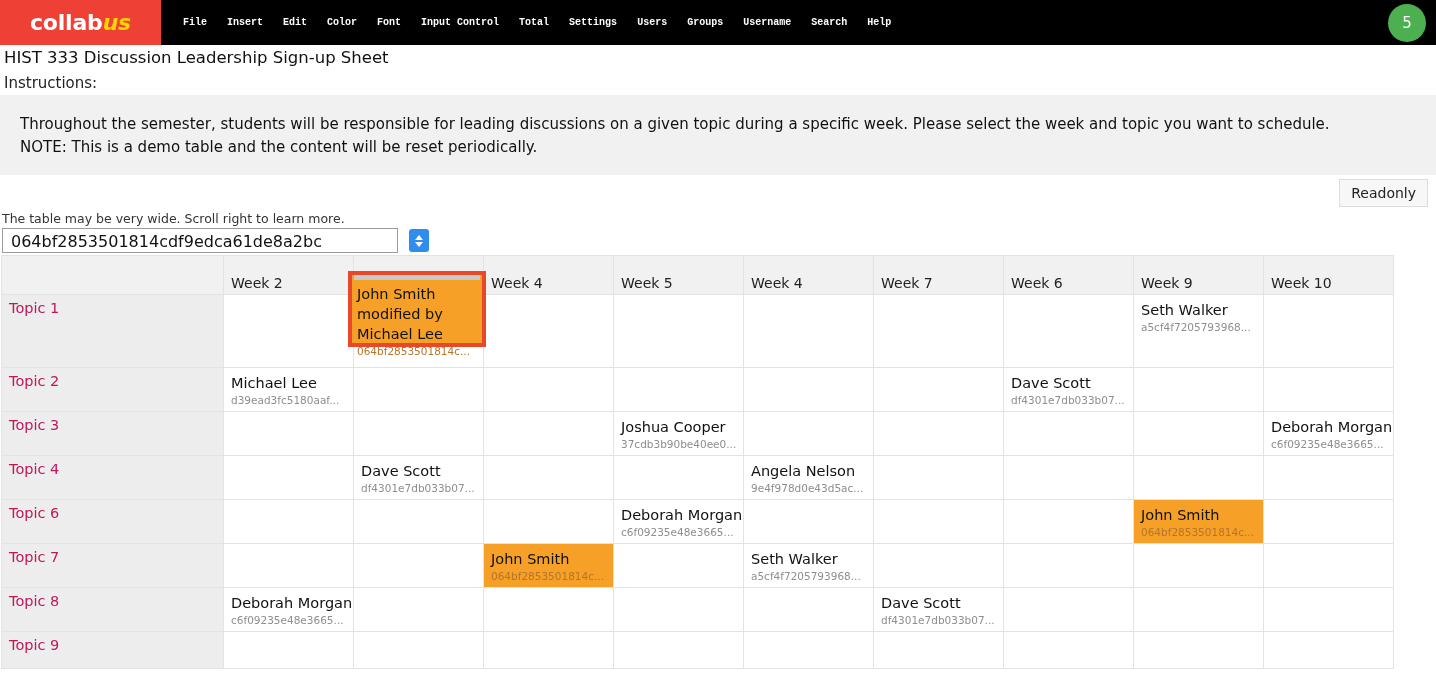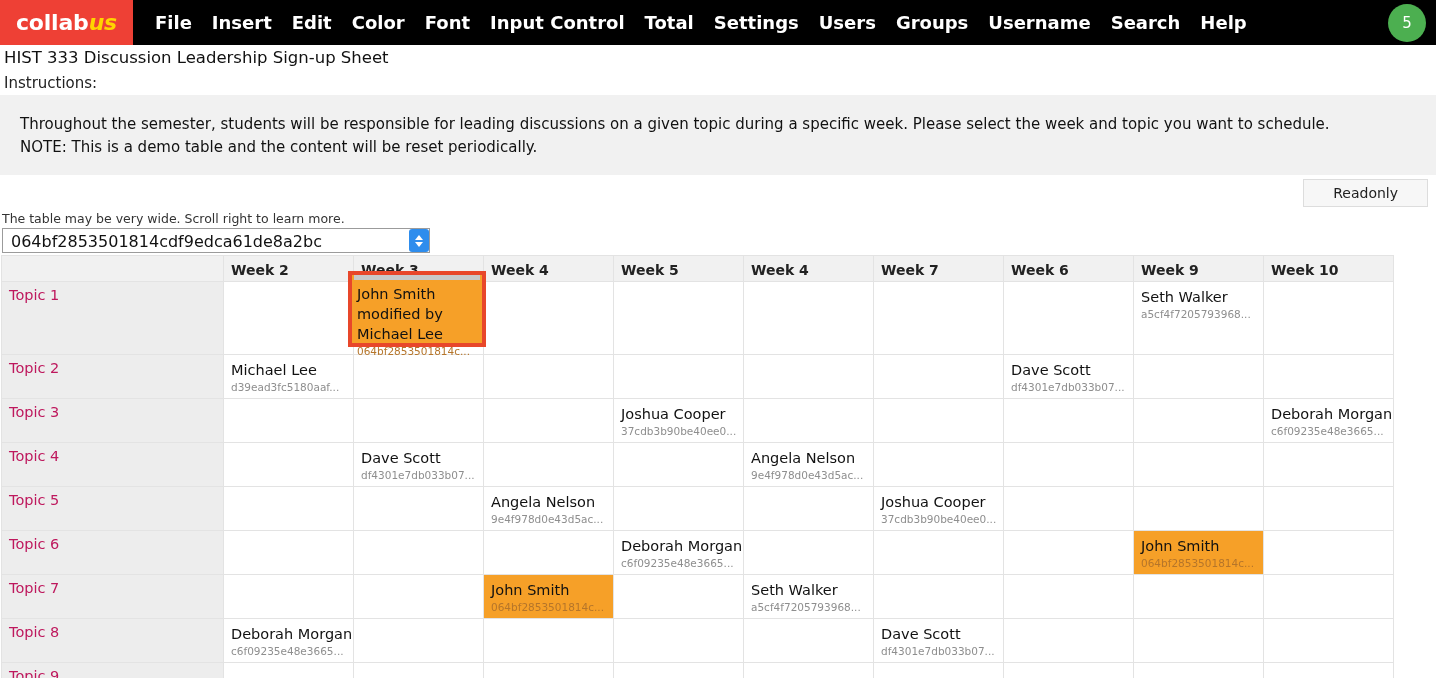--- a/index.html
+++ b/index.html
@@ -17,43 +17,44 @@
     background: #000000;
     display: flex;
     align-items: stretch;
     position: relative;
   }
   #logo {
     background: #ee4035;
     color: #ffffff;
     display: flex;
     align-items: center;
-    padding: 0 16px;
+    padding: 0 30px;
     font-size: 22px;
     font-weight: bold;
     letter-spacing: -0.2px;
   }
   #logo .logo-suffix {
     color: #ffd400;
     font-style: italic;
     font-weight: bold;
   }
   #menu {
     display: flex;
     align-items: center;
     padding-left: 12px;
   }
   .menu-item {
     color: #ffffff;
-    font-size: 18px;
+    font-size: 10px;
     font-weight: bold;
     padding: 0 10px;
     line-height: 45px;
     white-space: nowrap;
     cursor: pointer;
+    font-family: Liberation Mono, monospace;
   }
   #badge {
     position: absolute;
     right: 10px;
     top: 4px;
     width: 38px; height: 38px;
     border-radius: 50%;
     background: #4caf50;
     color: #ffffff;
     font-size: 15px;
@@ -96,38 +97,38 @@
     position: relative;
   }
   #readonly-btn {
     position: absolute;
     right: 8px;
     top: 4px;
     background: #f7f7f7;
     border: 1px solid #dddddd;
     font-size: 14px;
     color: #222222;
-    padding: 5px 29px;
+    padding: 5px 11px;
     cursor: pointer;
   }
 
   
   #scroll-hint {
     font-size: 12.5px;
     color: #333333;
     padding: 0 0 2px 2px;
   }
   #select-wrap {
     position: relative;
     width: 428px;
     height: 25px;
     margin: 0 0 2px 2px;
   }
   #select-box {
-    width: 428px;
+    width: 396px;
     height: 25px;
     border: 1px solid #9b9b9b;
     background: #ffffff;
     font-size: 16px;
     color: #111111;
     padding: 1px 30px 1px 8px;
     line-height: 23px;
     white-space: nowrap;
     overflow: hidden;
     cursor: pointer;
@@ -163,24 +164,24 @@
   table#grid th, table#grid td {
     border: 1px solid #e3e3e3;
     vertical-align: top;
     padding: 5px 6px 4px 7px;
     overflow: hidden;
   }
   table#grid thead th {
     background: #f1f1f1;
     height: 24px;
     font-size: 14px;
-    font-weight: bold;
+    font-weight: normal;
     color: #222222;
     text-align: left;
-    padding-top: 6px;
+    padding-top: 19px;
     padding-bottom: 3px;
   }
   col.c-topic { width: 222px; }
   col.c-week  { width: 130px; }
   td.topic-cell {
     background: #ededed;
     font-size: 14.5px;
     color: #be185d;
     padding-top: 8px;
   }
@@ -372,38 +373,20 @@
           <td class="data-cell">
             <div class="cell-name">Angela Nelson</div>
             <div class="cell-id">9e4f978d0e43d5ac...</div>
           </td>
           <td class="data-cell"></td>
           <td class="data-cell"></td>
           <td class="data-cell"></td>
           <td class="data-cell"></td>
         </tr>
         <tr class="r-short">
-          <td class="topic-cell">Topic 5</td>
-          <td class="data-cell"></td>
-          <td class="data-cell"></td>
-          <td class="data-cell">
-            <div class="cell-name">Angela Nelson</div>
-            <div class="cell-id">9e4f978d0e43d5ac...</div>
-          </td>
-          <td class="data-cell"></td>
-          <td class="data-cell"></td>
-          <td class="data-cell">
-            <div class="cell-name">Joshua Cooper</div>
-            <div class="cell-id">37cdb3b90be40ee0...</div>
-          </td>
-          <td class="data-cell"></td>
-          <td class="data-cell"></td>
-          <td class="data-cell"></td>
-        </tr>
-        <tr class="r-short">
           <td class="topic-cell">Topic 6</td>
           <td class="data-cell"></td>
           <td class="data-cell"></td>
           <td class="data-cell"></td>
           <td class="data-cell">
             <div class="cell-name">Deborah Morgan</div>
             <div class="cell-id">c6f09235e48e3665...</div>
           </td>
           <td class="data-cell"></td>
           <td class="data-cell"></td>

